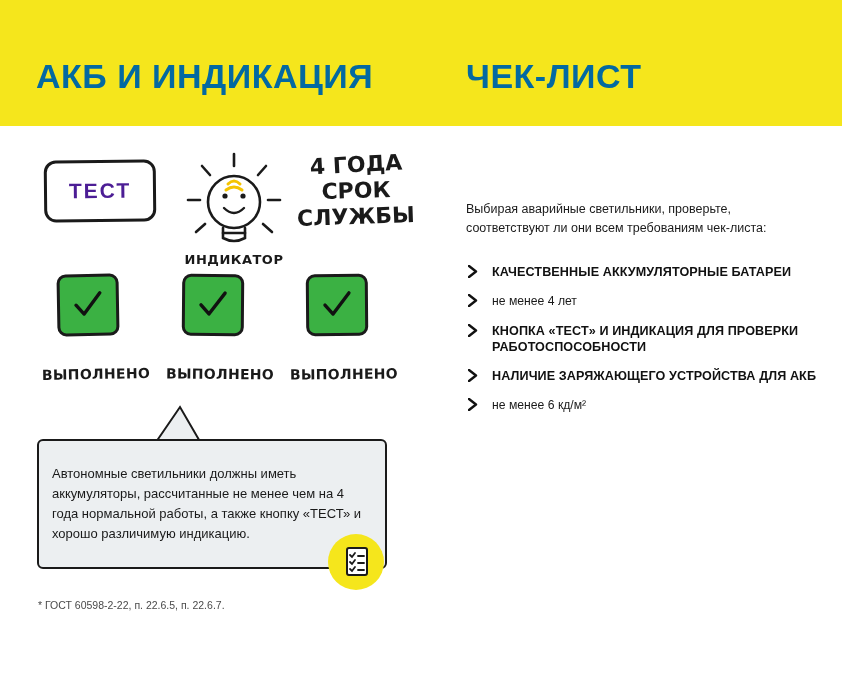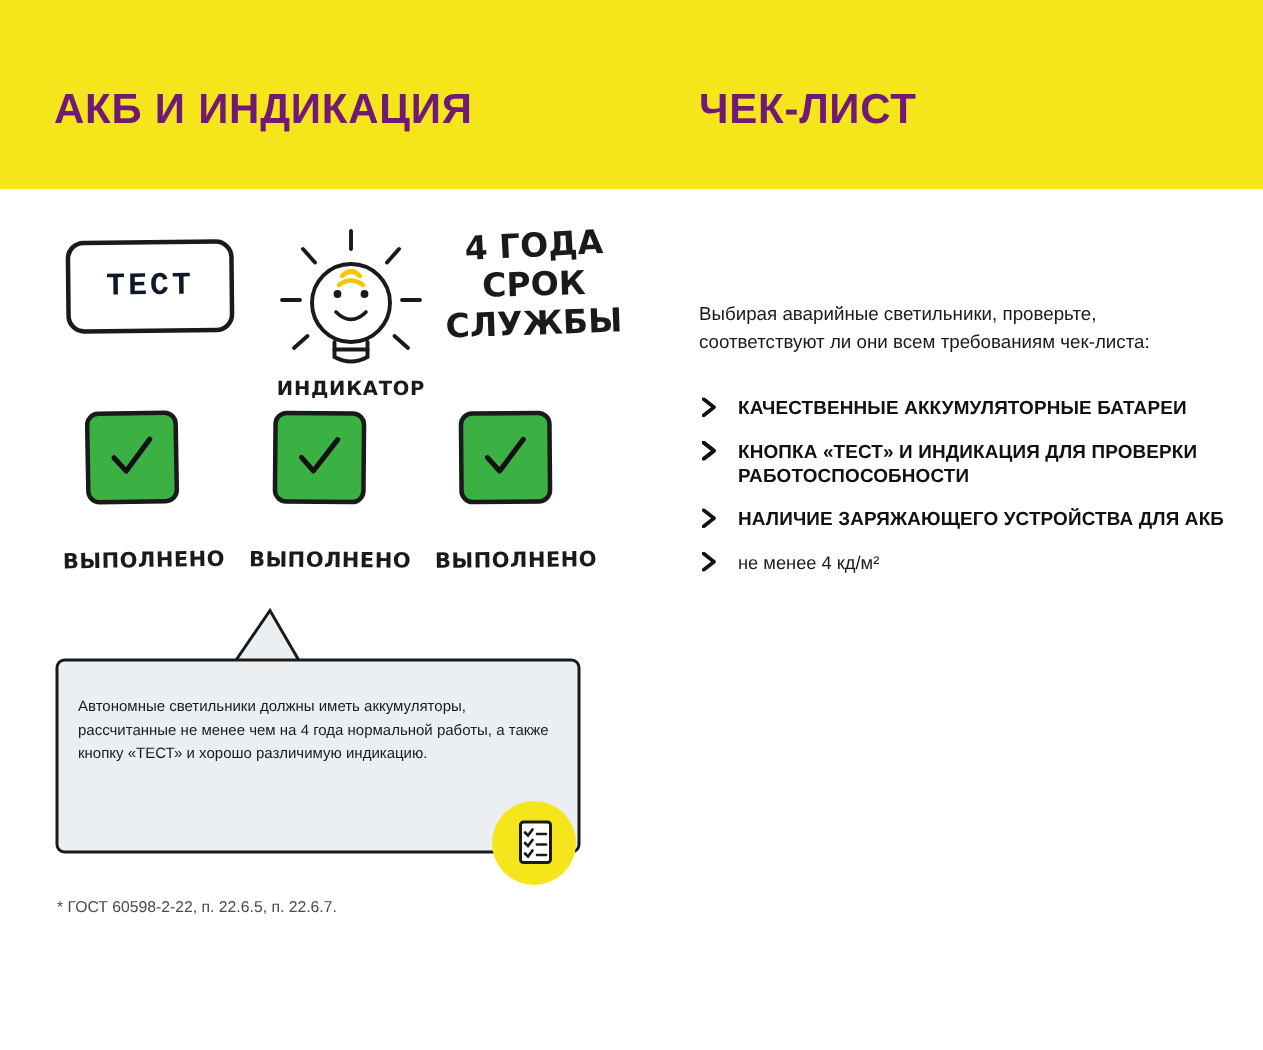--- a/index.html
+++ b/index.html
@@ -19,23 +19,23 @@
   
   .header-band {
     position: absolute;
     left: 0; top: 0;
     width: 842px; height: 126px;
     background: #f5e61c;
   }
   .header-title {
     position: absolute;
     font-weight: bold;
-    font-size: 28px;
+    font-size: 34px;
     letter-spacing: 0.5px;
-    color: #701a75;
+    color: #0369a1;
     white-space: nowrap;
   }
   .header-title.left { left: 36px; top: 57px; }
   .header-title.right { left: 466px; top: 57px; }
 
   
   .left-col {
     position: absolute;
     left: 0; top: 126px;
     width: 440px; height: 574px;
@@ -45,25 +45,25 @@
   .test-box {
     position: absolute;
     left: 44px; top: 34px;
     width: 112px; height: 62px;
     border: 3px solid #1a1a1a;
     border-radius: 12px;
     display: flex; align-items: center; justify-content: center;
     transform: rotate(-0.6deg);
   }
   .test-box span {
-    font-family: Liberation Mono, monospace;
+    font-family: Liberation Sans, sans-serif;
     font-weight: bold;
     font-size: 21px;
     letter-spacing: 2px;
-    color: #0f172a;
+    color: #4c1d95;
   }
 
   
   .bulb-wrap {
     position: absolute;
     left: 178px; top: 24px;
     width: 112px; height: 110px;
   }
   .bulb-label {
     position: absolute;
@@ -127,21 +127,21 @@
     left: 37px; top: 313px;
     width: 350px; height: 130px;
     background: #eceff1;
     border: 2px solid #1a1a1a;
     border-radius: 6px;
   }
   .bubble-text {
     position: absolute;
     left: 52px; top: 338px;
     width: 318px;
-    font-size: 10px;
+    font-size: 13px;
     line-height: 1.55;
     color: #1a1a1a;
   }
   .bubble-tail {
     position: absolute;
     left: 150px; top: 279px;
     width: 60px; height: 40px;
   }
   .bubble-badge {
     position: absolute;
@@ -307,20 +307,21 @@
           <path d="M1 1 L8 6.5 L1 12" stroke="#111" stroke-width="2.4" fill="none" stroke-linecap="round" stroke-linejoin="round"></path>
         </svg>
         <span class="cl-title">КАЧЕСТВЕННЫЕ АККУМУЛЯТОРНЫЕ БАТАРЕИ</span>
         <span class="cl-sub"></span>
       </div>
 
       <div class="cl-item">
         <svg class="cl-arrow" viewBox="0 0 10 13">
           <path d="M1 1 L8 6.5 L1 12" stroke="#111" stroke-width="2.4" fill="none" stroke-linecap="round" stroke-linejoin="round"></path>
         </svg>
+        <span class="cl-sub">не менее 4 лет</span>
       </div>
 
       <div class="cl-item">
         <svg class="cl-arrow" viewBox="0 0 10 13">
           <path d="M1 1 L8 6.5 L1 12" stroke="#111" stroke-width="2.4" fill="none" stroke-linecap="round" stroke-linejoin="round"></path>
         </svg>
         <span class="cl-title">КНОПКА «ТЕСТ» И ИНДИКАЦИЯ ДЛЯ ПРОВЕРКИ РАБОТОСПОСОБНОСТИ</span>
         <span class="cl-sub"></span>
       </div>
 
@@ -329,20 +330,20 @@
           <path d="M1 1 L8 6.5 L1 12" stroke="#111" stroke-width="2.4" fill="none" stroke-linecap="round" stroke-linejoin="round"></path>
         </svg>
         <span class="cl-title">НАЛИЧИЕ ЗАРЯЖАЮЩЕГО УСТРОЙСТВА ДЛЯ АКБ</span>
         <span class="cl-sub"></span>
       </div>
 
       <div class="cl-item">
         <svg class="cl-arrow" viewBox="0 0 10 13">
           <path d="M1 1 L8 6.5 L1 12" stroke="#111" stroke-width="2.4" fill="none" stroke-linecap="round" stroke-linejoin="round"></path>
         </svg>
-        <span class="cl-sub">не менее 4 кд/м²</span>
+        <span class="cl-sub">не менее 6 кд/м²</span>
       </div>
 
 
     </div>
   </div>
 
 </div>
 
 </body></html>

